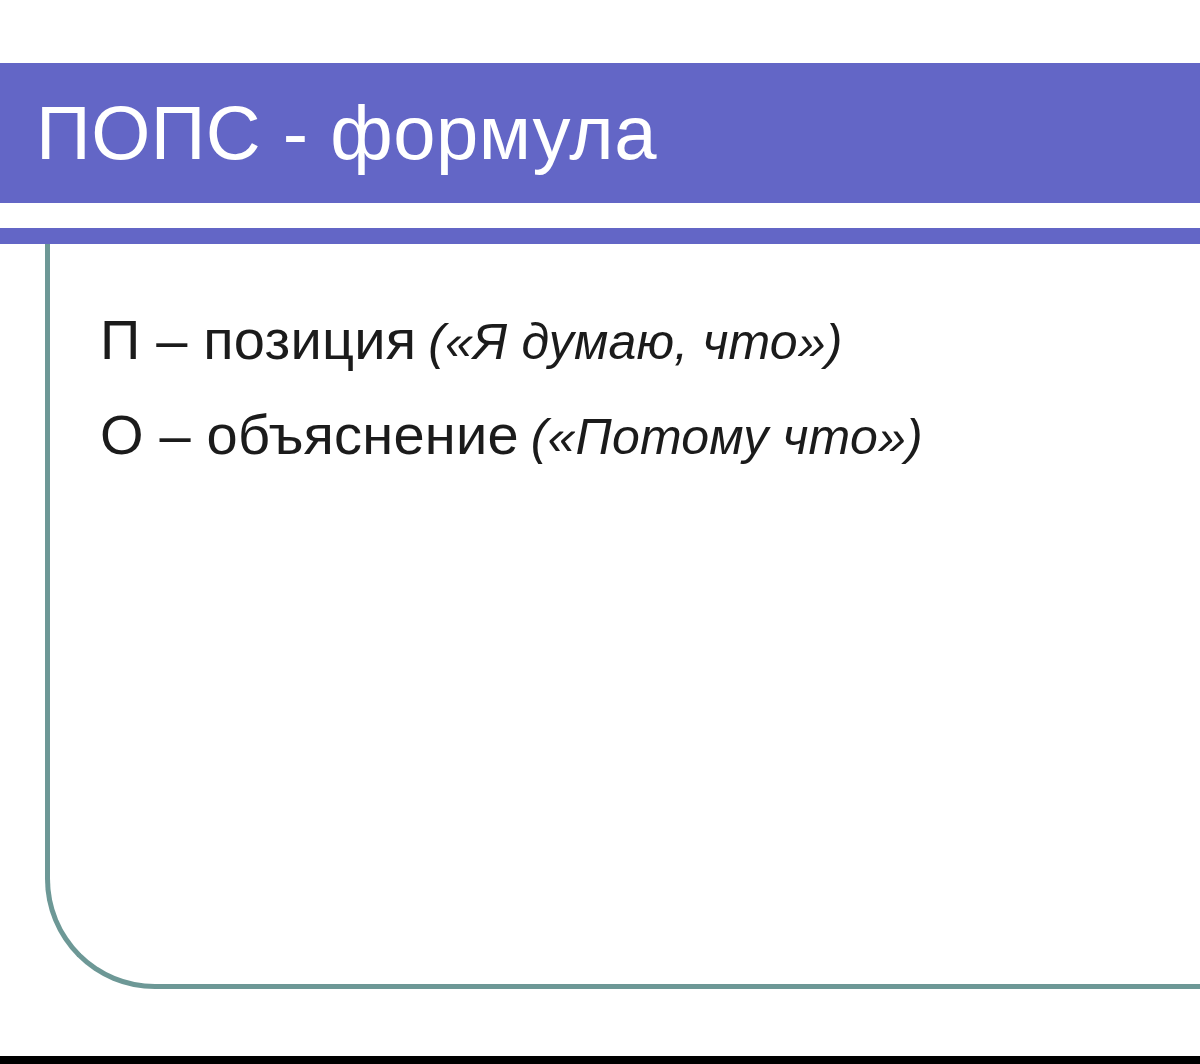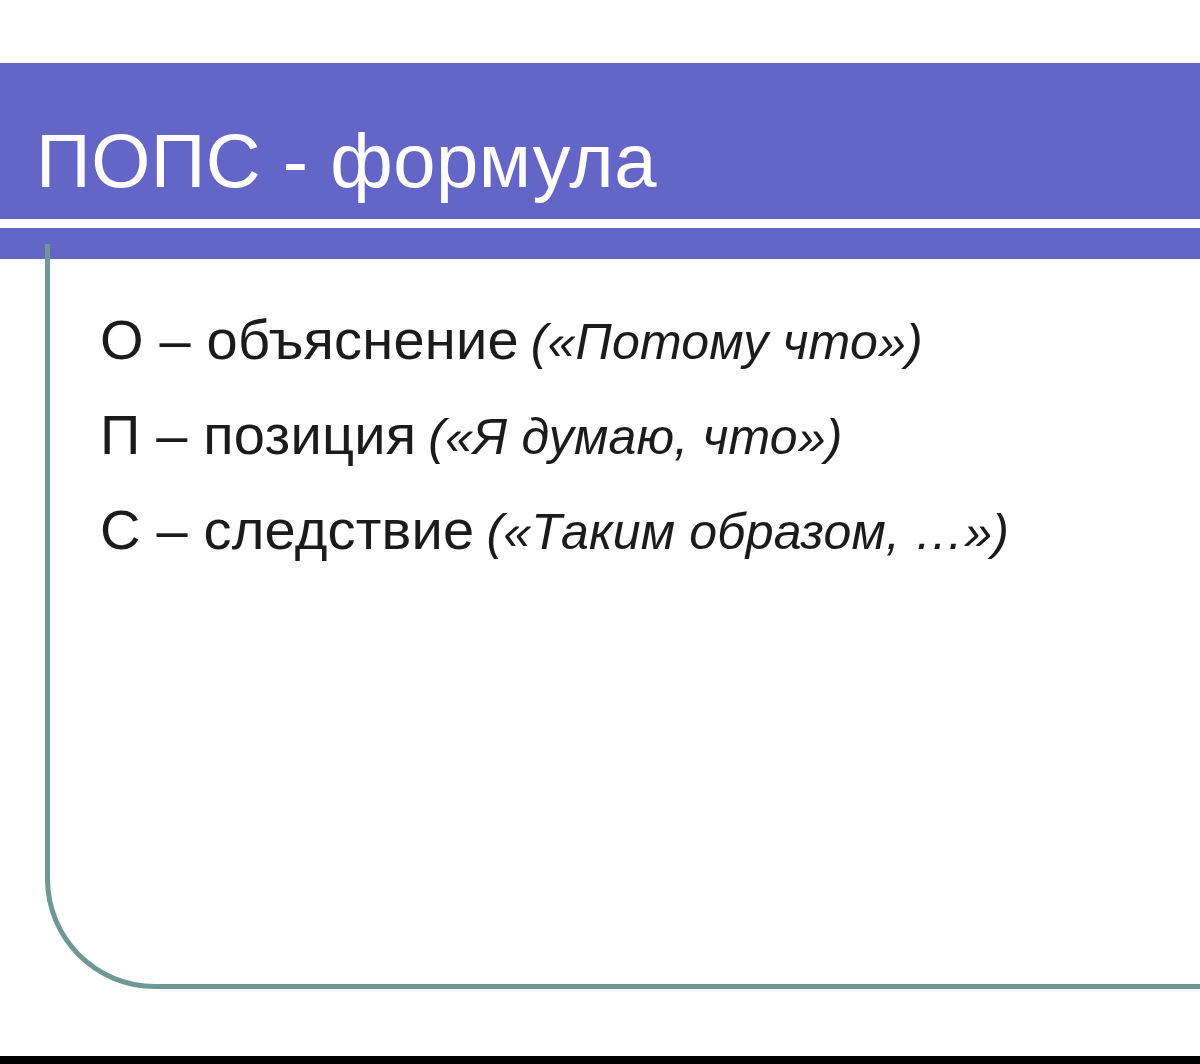--- a/index.html
+++ b/index.html
@@ -24,21 +24,21 @@
     height: 1064px;
     background: #ffffff;
   }
 
   
   .title-banner {
     position: absolute;
     left: 0;
     top: 63px;
     width: 1200px;
-    height: 196px;
+    height: 140px;
     background: #6366c6;
     display: flex;
     align-items: center;
   }
   .title-text {
     margin: 0;
     padding: 0 0 0 36px;
     color: #ffffff;
     font-family: "Liberation Sans", sans-serif;
     font-weight: 400;
@@ -133,29 +133,26 @@
   </div>
 
   <div class="banner-gap"></div>
   <div class="banner-underline"></div>
 
   <div class="content-frame"></div>
 
   <div class="body-list">
 
     <p class="body-line">
+      <span class="term">П – позиция</span><span class="gloss">(«Я думаю, что»)</span>
+    </p>
+
+    <p class="body-line">
       <span class="term">О – объяснение</span><span class="gloss">(«Потому что»)</span>
     </p>
 
-    <p class="body-line">
-      <span class="term">П – позиция</span><span class="gloss">(«Я думаю, что»)</span>
-    </p>
 
-
-    <p class="body-line">
-      <span class="term">С – следствие</span><span class="gloss">(«Таким образом, …»)</span>
-    </p>
 
   </div>
 
   <div class="bottom-strip"></div>
 
 </div>
 
 </body></html>

